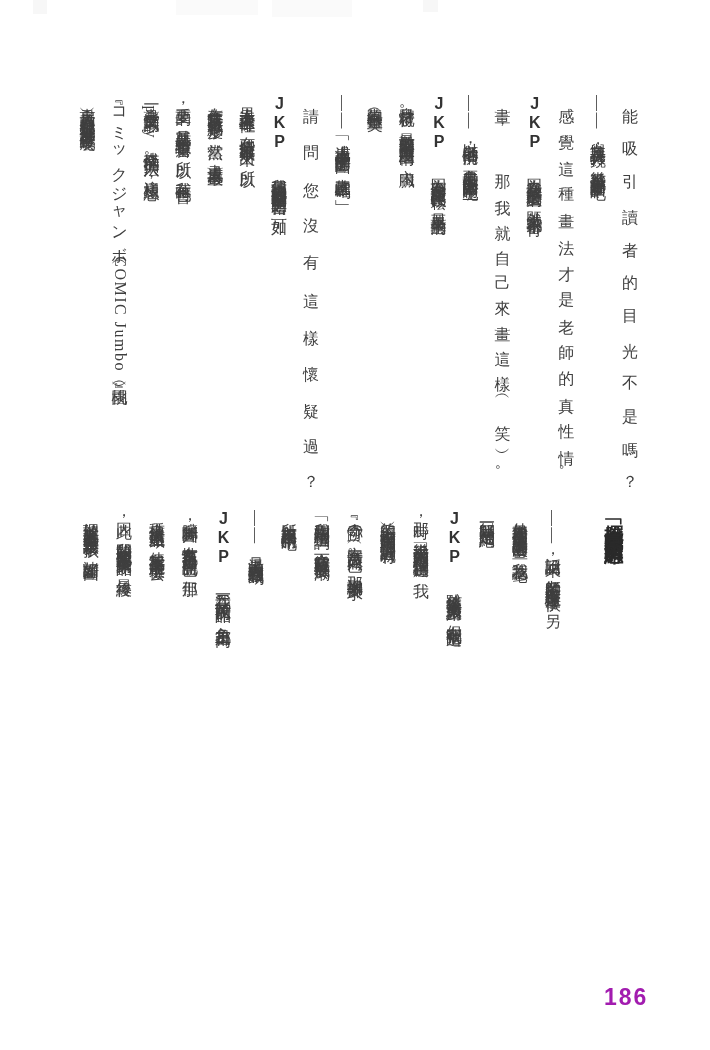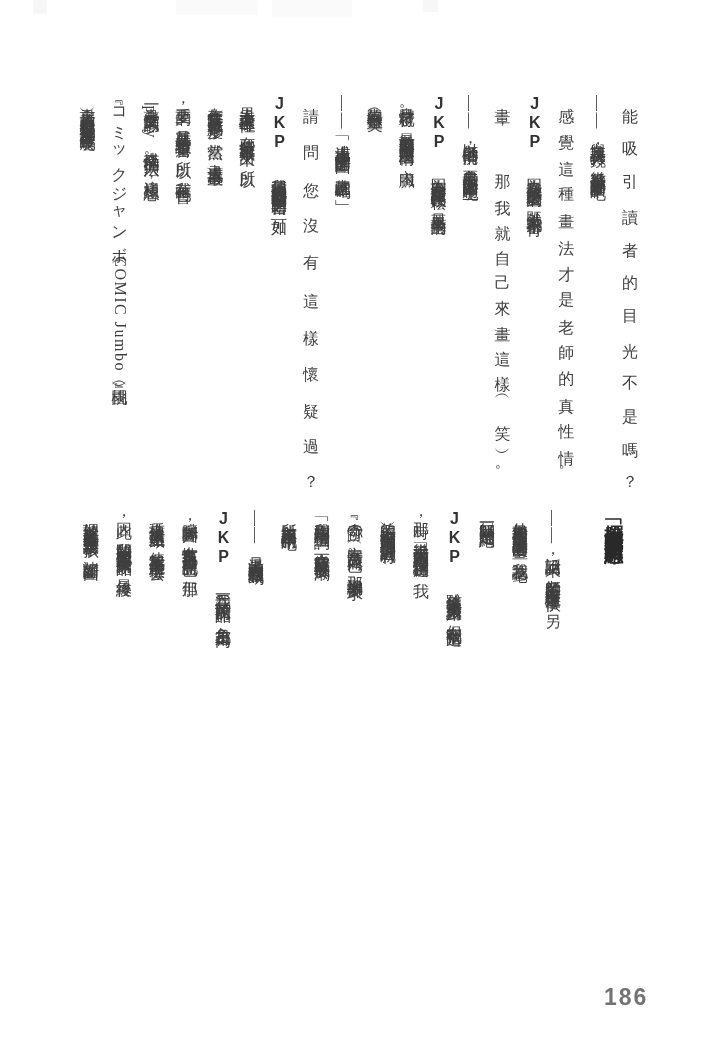--- a/index.html
+++ b/index.html
@@ -82,21 +82,21 @@
   }
 
   .page-number {
     position: absolute;
     left: 604px;
     top: 984px;
     font-family: "Liberation Sans", sans-serif;
     font-weight: bold;
     font-size: 23px;
     letter-spacing: 2px;
-    color: #737373;
+    color: #a21caf;
   }
 </style>
 </head>
 <body>
 
 <div class="artifact a1"></div>
 <div class="artifact a2"></div>
 <div class="artifact a3"></div>
 <div class="artifact a4"></div>
 

